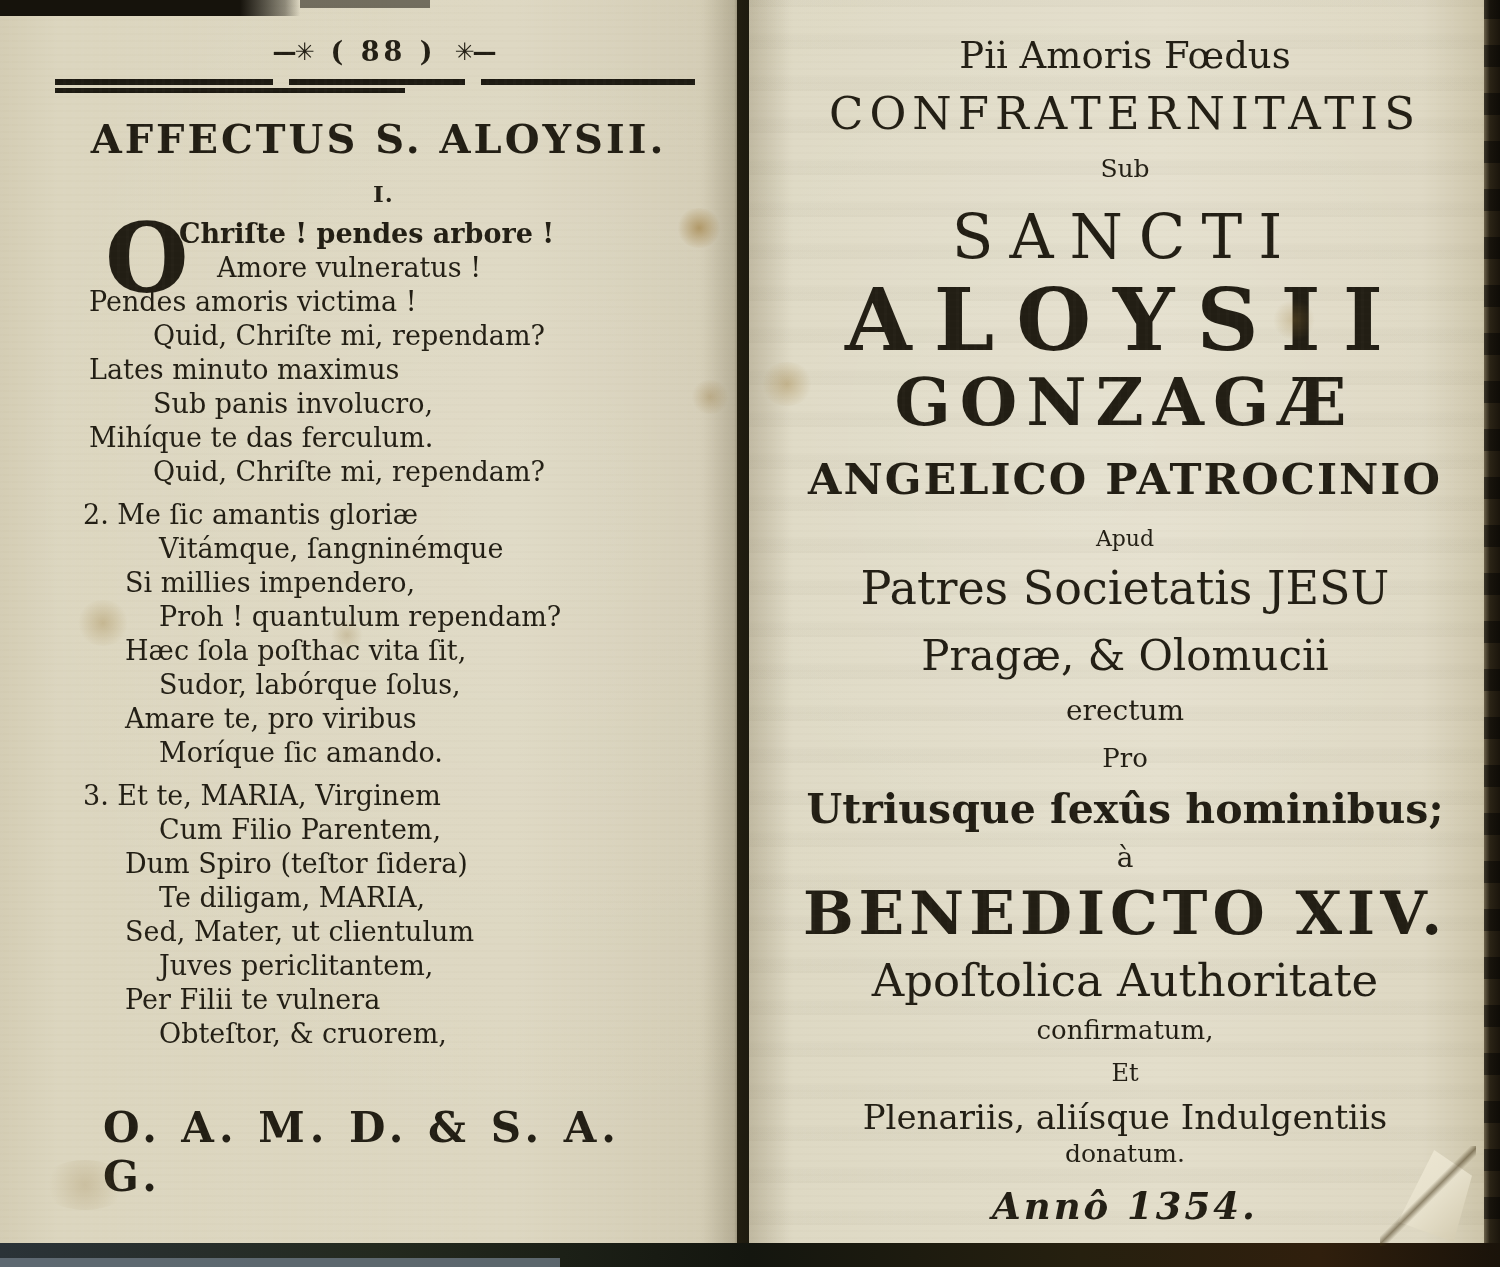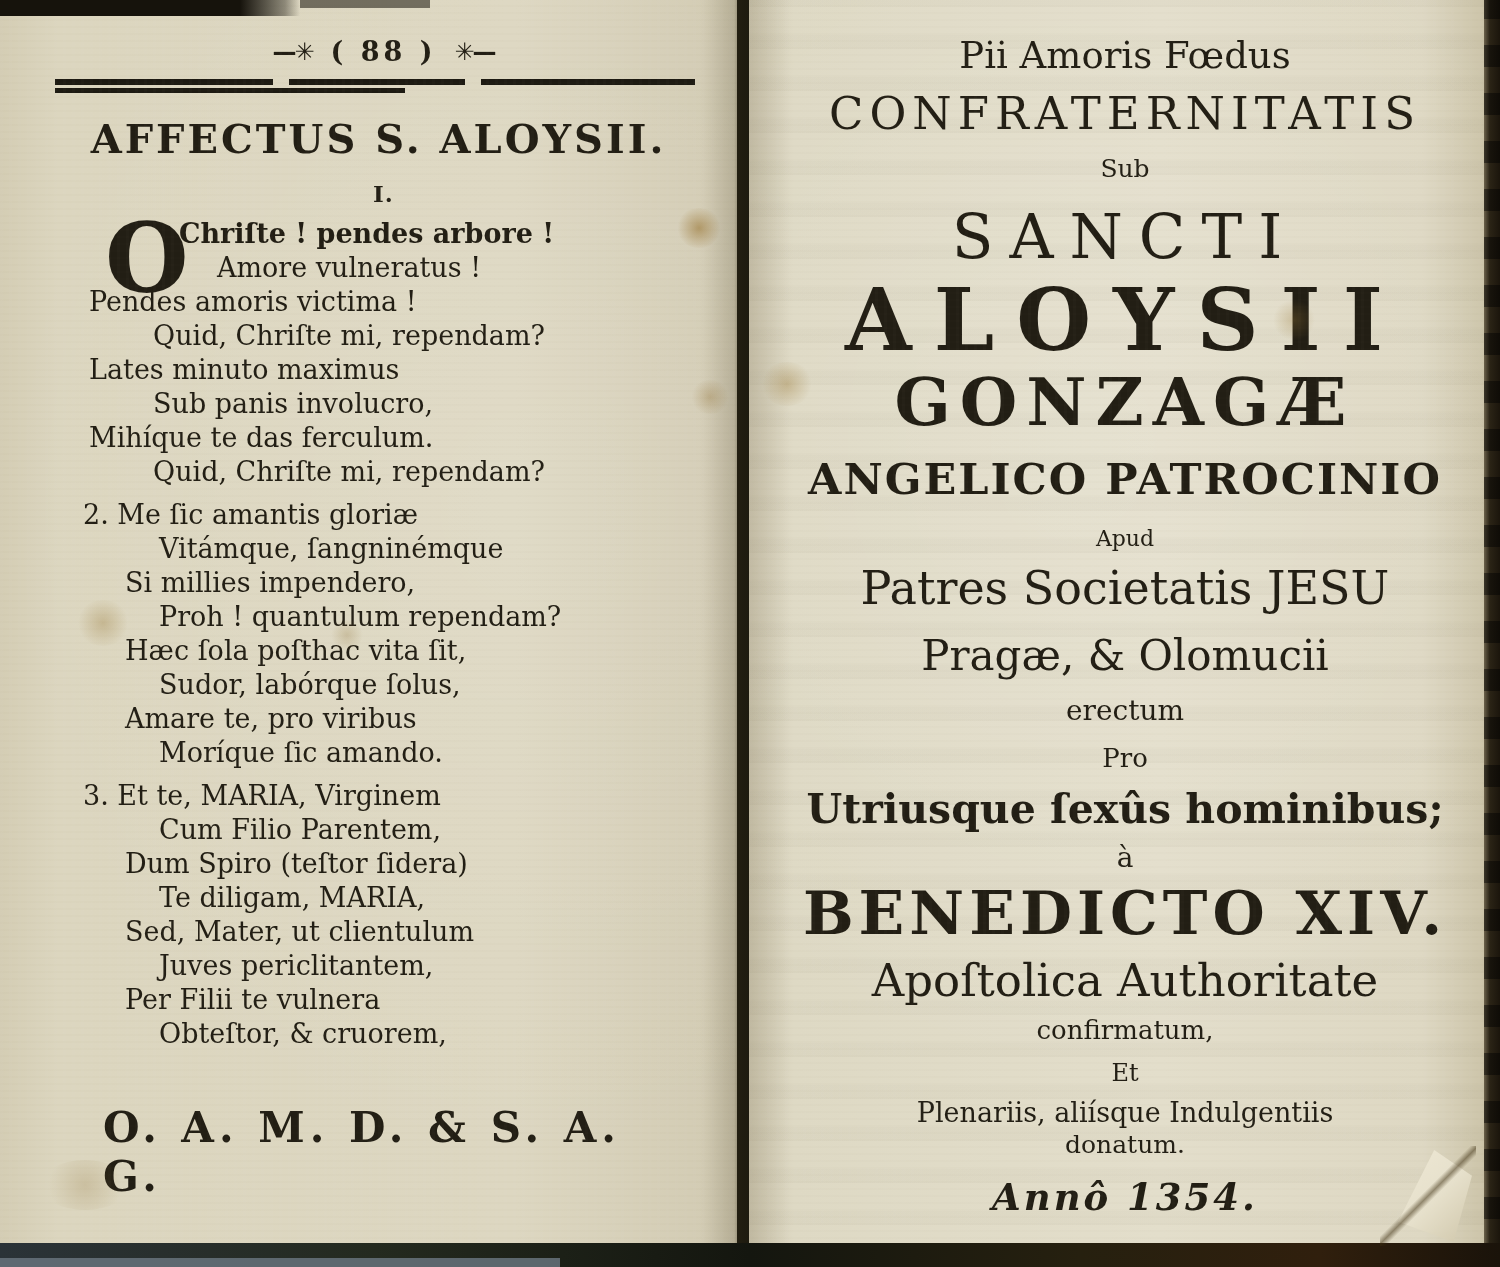--- a/index.html
+++ b/index.html
@@ -98,21 +98,21 @@
   .r8{font-size:46px;margin-top:10px;}
   .r9{font-size:42px;margin-top:16px;}
   .r10{font-size:28px;margin-top:14px;}
   .r11{font-size:26px;margin-top:16px;}
   .r12{font-size:41px;font-weight:bold;margin-top:12px;}
   .r13{font-size:28px;margin-top:8px;}
   .r14{font-size:60px;font-weight:bold;letter-spacing:5px;margin-top:6px;line-height:66px;}
   .r15{font-size:45px;margin-top:8px;}
   .r16{font-size:26px;margin-top:8px;}
   .r17{font-size:24px;margin-top:14px;}
-  .r18{font-size:27px;margin-top:10px;}
+  .r18{font-size:34px;margin-top:10px;}
   .r19{font-size:25px;margin-top:2px;text-align:center;}
   .r20{font-size:37px;font-style:italic;font-weight:bold;margin-top:16px;letter-spacing:3px;}
 
   
   .bleed{position:absolute;inset:0;pointer-events:none;opacity:.55;
     background:
       repeating-linear-gradient(0deg, rgba(95,88,62,.05) 0 14px, rgba(0,0,0,0) 14px 42px);}
 </style>
 </head>
 <body>

